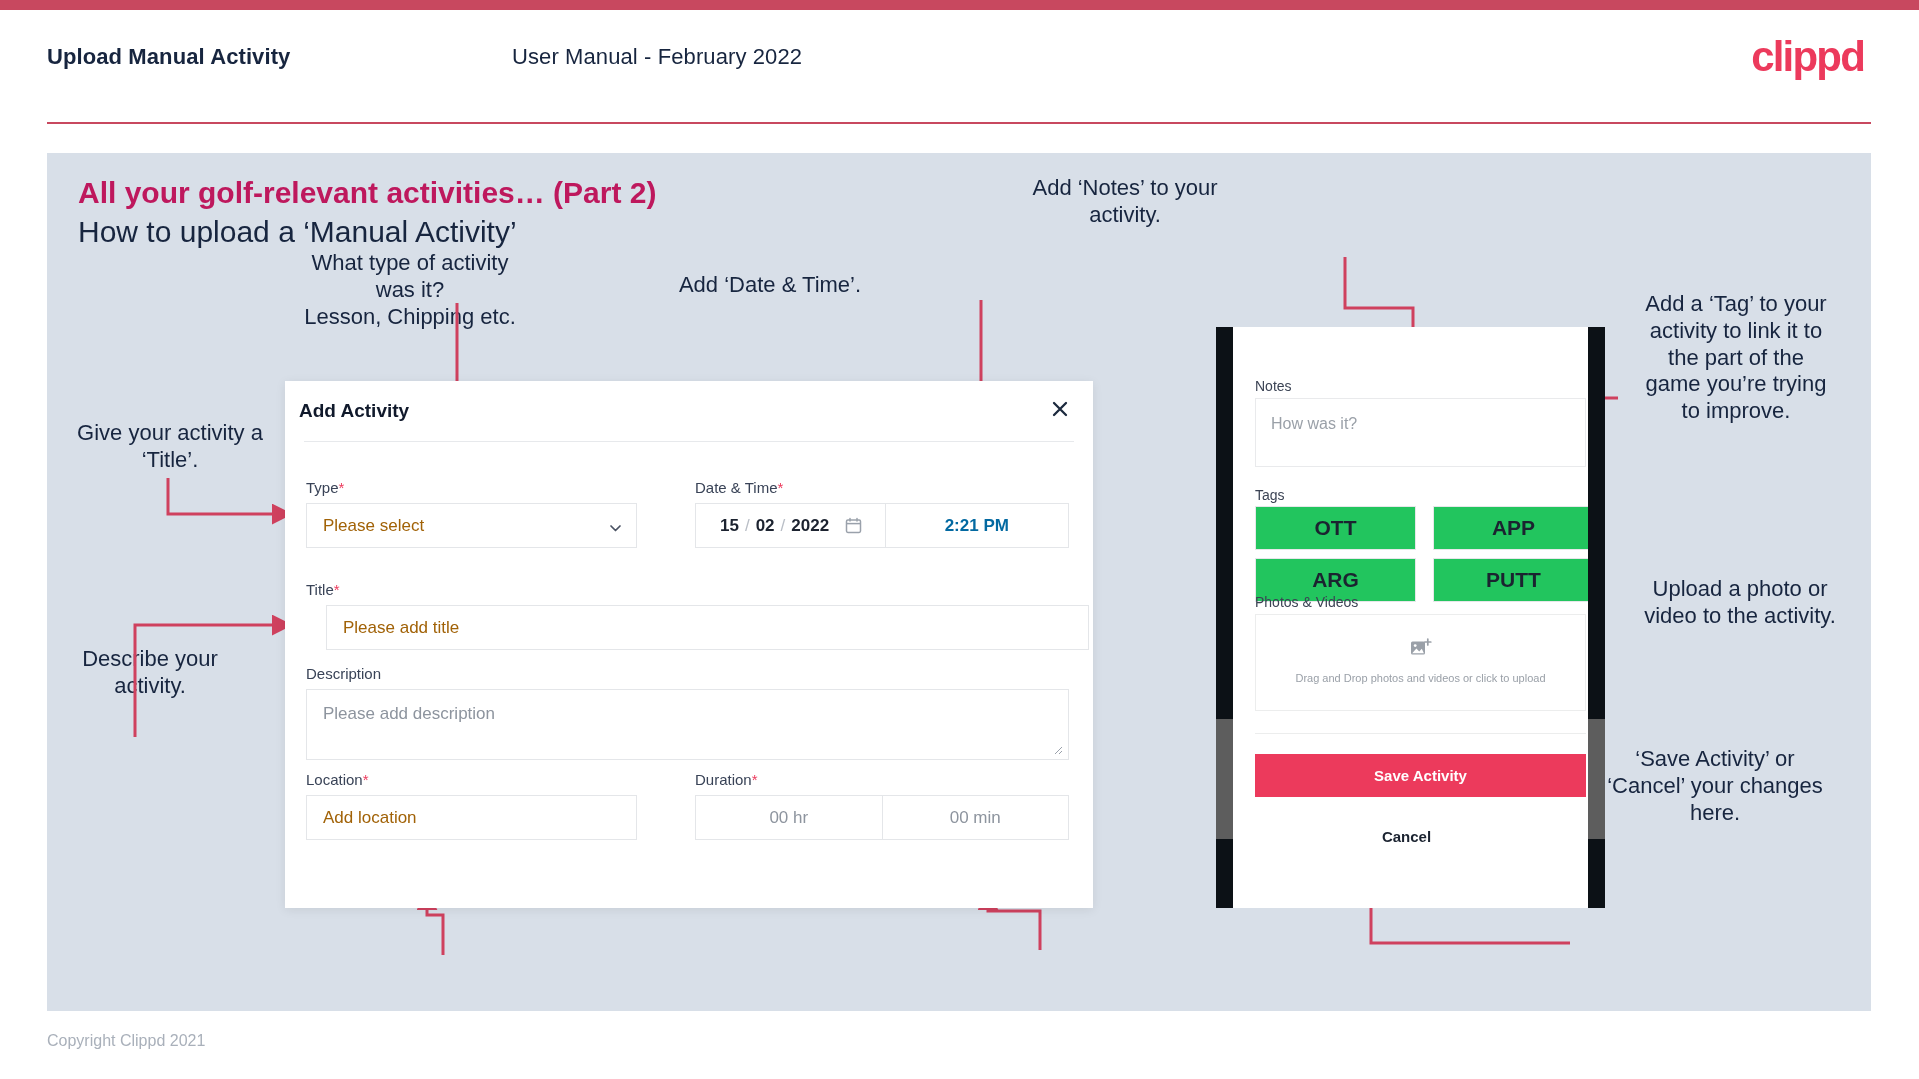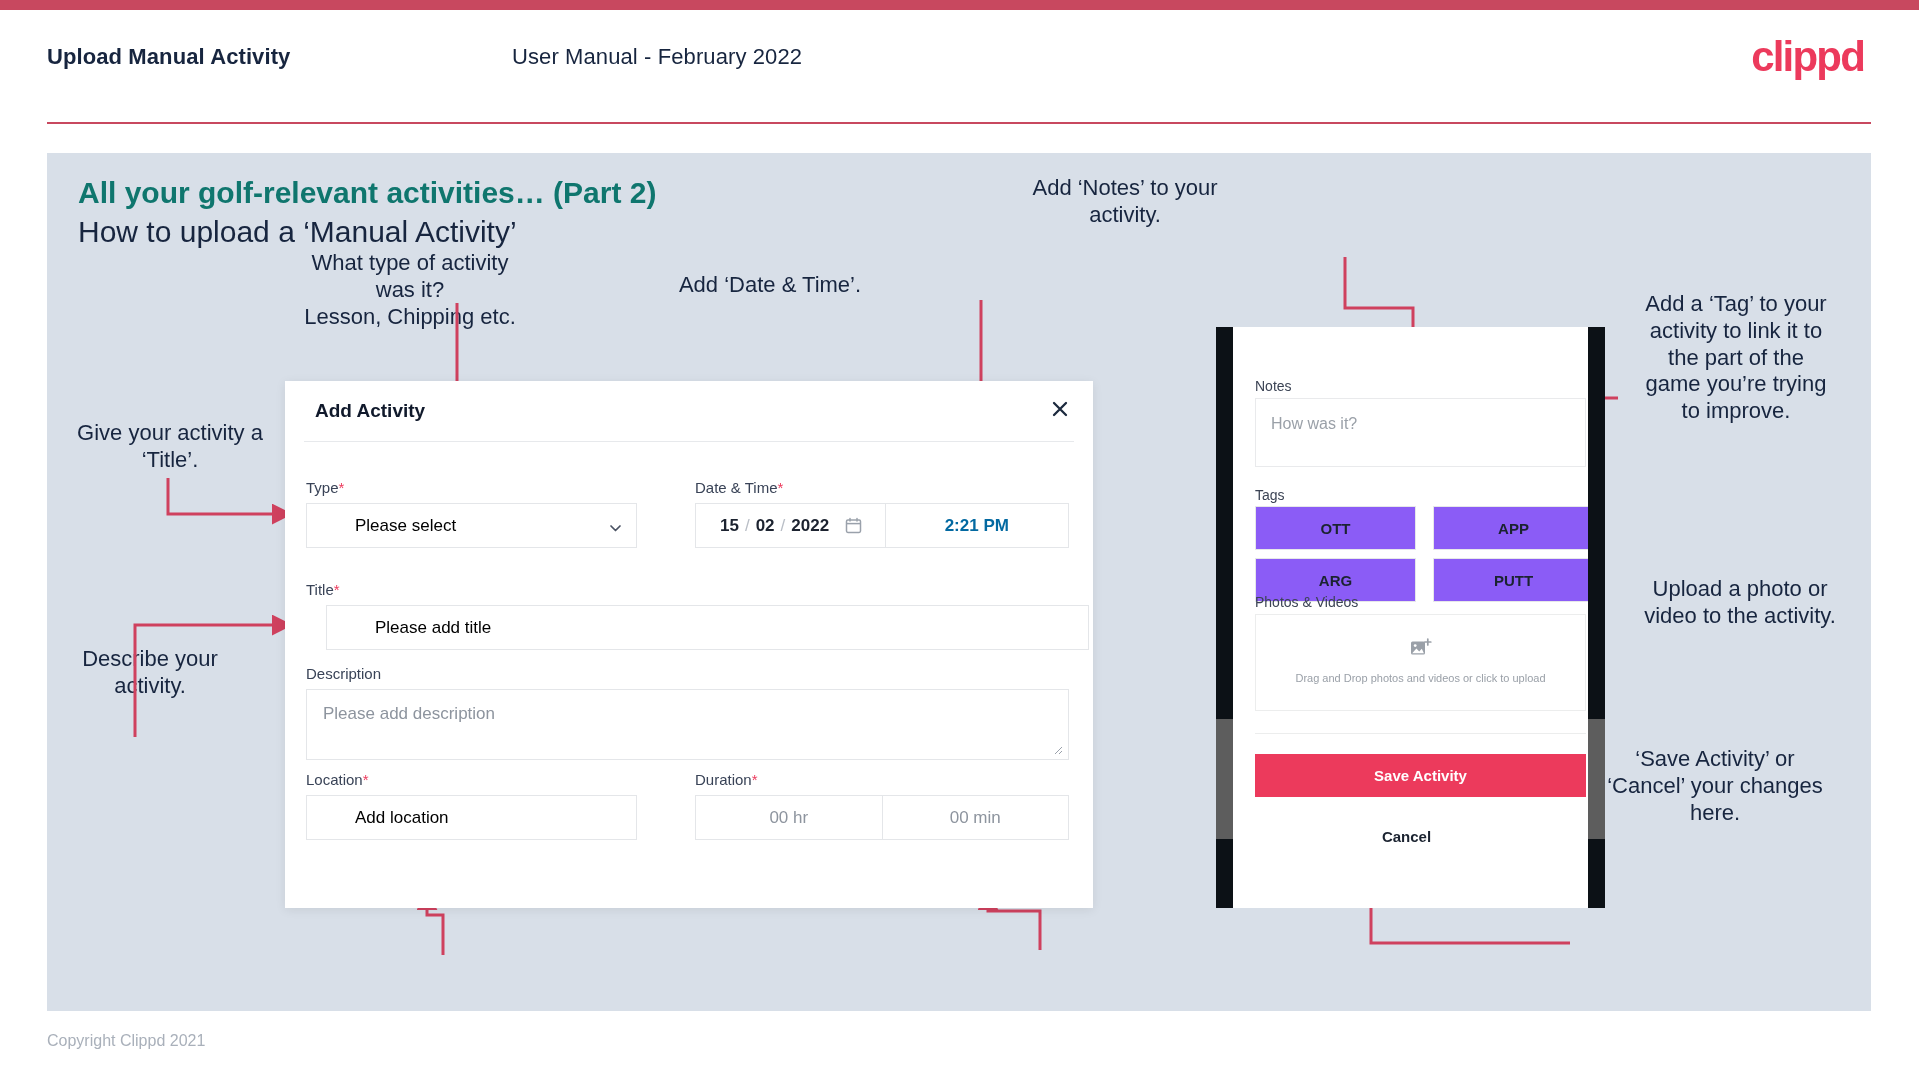--- a/index.html
+++ b/index.html
@@ -40,21 +40,21 @@
 
   
   .slide {
     position: absolute; left: 47px; top: 153px;
     width: 1824px; height: 858px;
     background: #d8dfe8;
   }
 
   .slide-title {
     position: absolute; left: 31px; top: 23px;
-    font-size: 30px; font-weight: 700; color: #0f766e; white-space: nowrap;
+    font-size: 30px; font-weight: 700; color: #be185d; white-space: nowrap;
   }
   .slide-subtitle {
     position: absolute; left: 31px; top: 62px;
     font-size: 30px; font-weight: 400; color: #17253f; white-space: nowrap;
   }
 
   
   .note {
     position: absolute;
     color: #17253f; font-size: 22px; line-height: 1.22;
@@ -68,21 +68,21 @@
   .dialog {
     position: absolute; left: 285px; top: 381px;
     width: 808px; height: 527px;
     background: #ffffff;
     box-shadow: 0 2px 10px rgba(0,0,0,.08);
   }
   .dlg-head {
     position: absolute; left: 0; top: 0; width: 808px; height: 60px;
   }
   .dlg-head-title {
-    position: absolute; left: 30px; top: 19px;
+    position: absolute; left: 14px; top: 19px;
     font-size: 19px; font-weight: 700; color: #10192b;
   }
   .dlg-close {
     position: absolute; right: 19px; top: 14px;
     width: 28px; height: 28px; color: #1c2a3e;
     display: flex; align-items: center; justify-content: center;
     font-size: 24px; line-height: 1; cursor: pointer;
   }
   .dlg-rule {
     position: absolute; left: 19px; top: 60px; width: 770px; height: 1px;
@@ -91,21 +91,21 @@
 
   .fld-label {
     position: absolute; font-size: 15px; color: #394357; font-weight: 400;
   }
   .req { color: #ec3a5c; font-size: 15px; }
 
   .ctl {
     position: absolute; background: #fff;
     border: 1px solid #e4e6e9;
     display: flex; align-items: center;
-    font-size: 17px; color: #000000; padding-left: 32px;
+    font-size: 17px; color: #a16207;
   }
   .ctl .ph { padding-left: 16px; }
 
   .chev {
     position: absolute; right: 14px; top: 50%; transform: translateY(-50%);
     width: 13px; height: 13px;
   }
 
   .dt-wrap {
     position: absolute; display: flex; border: 1px solid #e4e6e9; background: #fff;
@@ -154,23 +154,23 @@
     background: #fff; overflow: hidden;
   }
   .p-label {
     position: absolute; font-size: 14px; color: #3b4354;
   }
   .p-box {
     position: absolute; border: 1px solid #e9eaec; background: #fff;
   }
   .p-ph { position: absolute; font-size: 16px; color: #9aa0a8; }
   .tag-btn {
-    position: absolute; border: 1px solid #e6e7e9; background: #8b5cf6;
+    position: absolute; border: 1px solid #e6e7e9; background: #22c55e;
     display: flex; align-items: center; justify-content: center;
-    font-size: 15px; font-weight: 700; color: #1b2330;
+    font-size: 21px; font-weight: 700; color: #1b2330;
   }
   .drop-zone {
     position: absolute; border: 1px solid #eceded; background: #fff;
     display: flex; flex-direction: column; align-items: center; justify-content: center;
     gap: 8px;
   }
   .drop-text {
     font-size: 11px; color: #9aa0a8; text-align: center; line-height: 1.55;
   }
   .p-divider { position: absolute; height: 1px; background: #eceded; }

